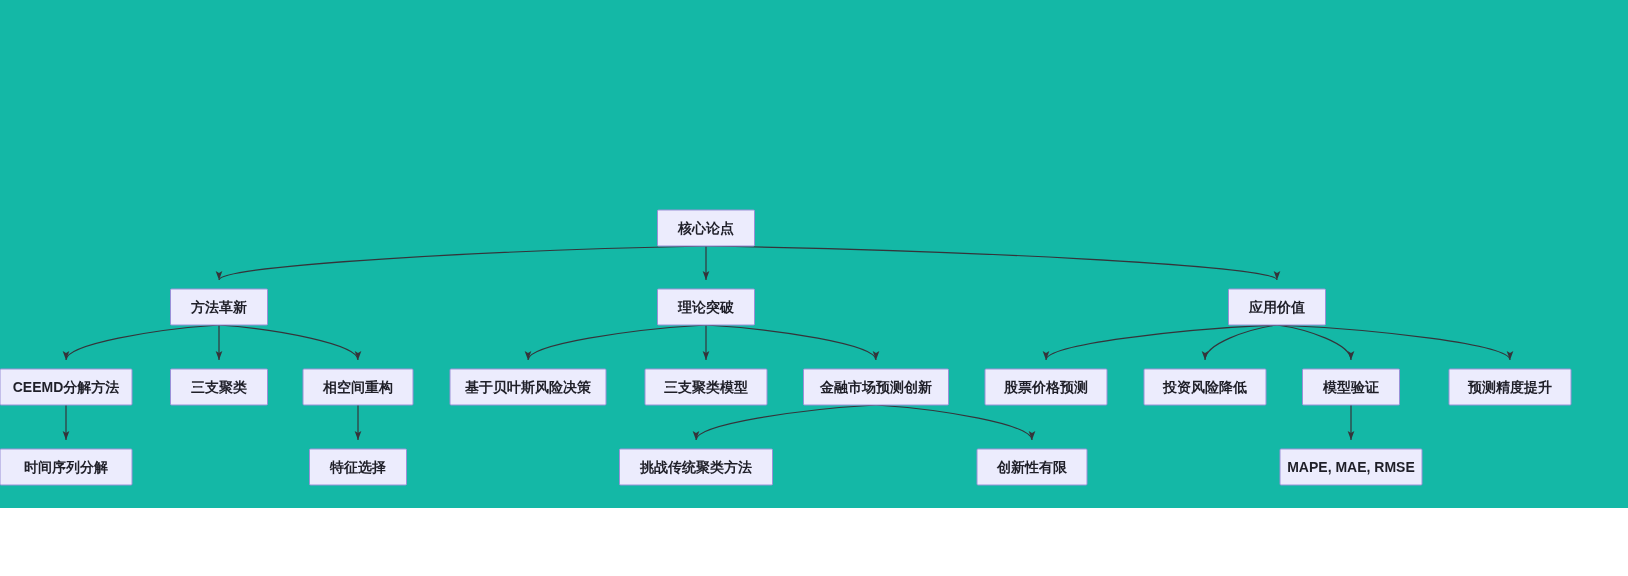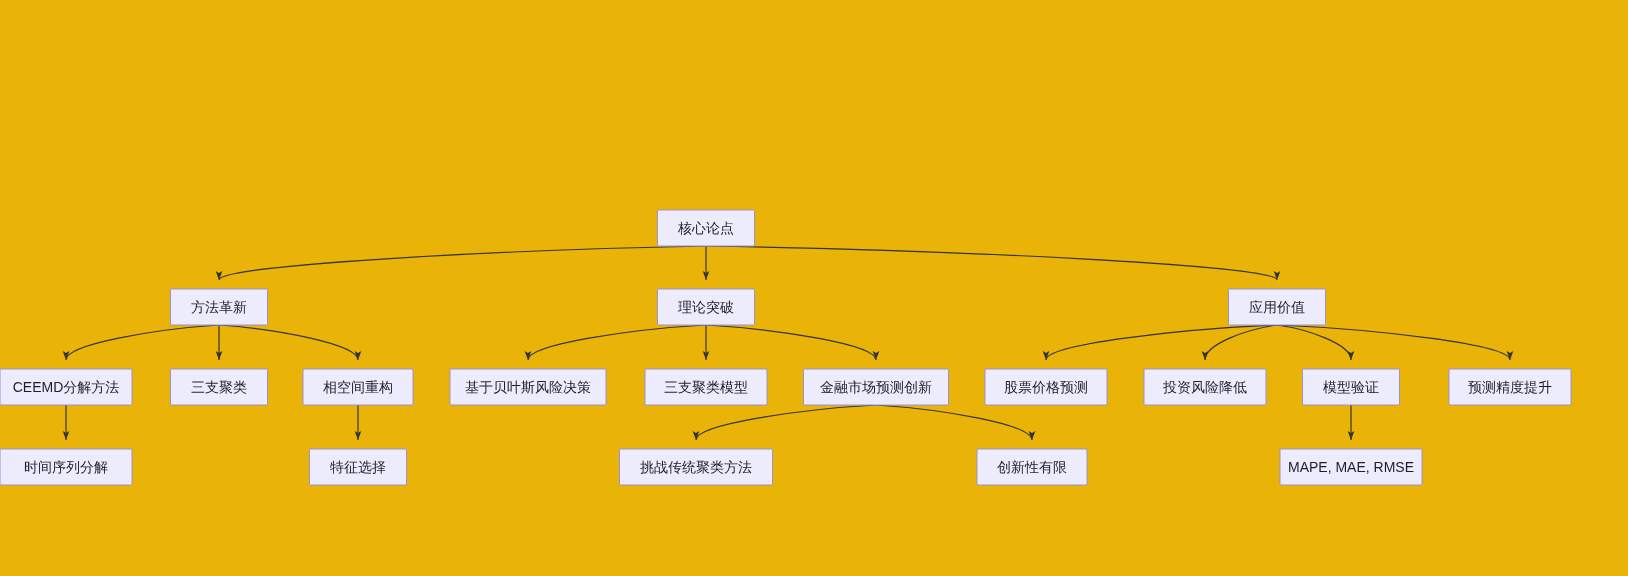--- a/index.html
+++ b/index.html
@@ -3,23 +3,24 @@
 <meta charset="utf-8">
 <style>
   html, body {
     margin: 0;
     padding: 0;
     background: #ffffff;
   }
   #canvas-wrap {
     position: relative;
     width: 1628px;
-    height: 576px;
-    background: #eab308;
+    height: 508px;
+    background: #14b8a6;
     overflow: hidden;
+    font-weight: bold;
   }
   svg#flowchart {
     display: block;
     width: 1628px;
     height: 576px;
     font-family: "Liberation Sans", "DejaVu Sans", sans-serif;
   }
   .node-box {
     fill: #ececfd;
     stroke: #9a90d8;

